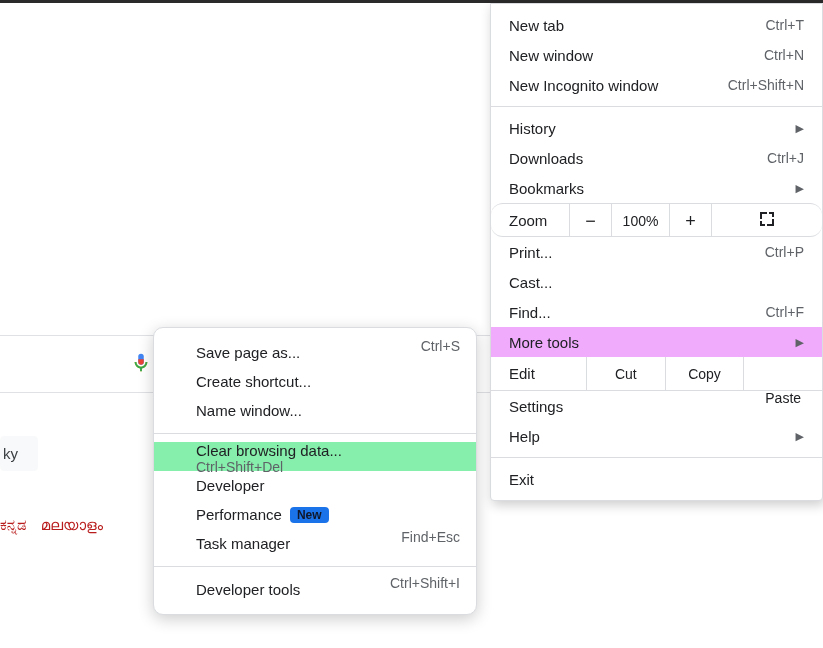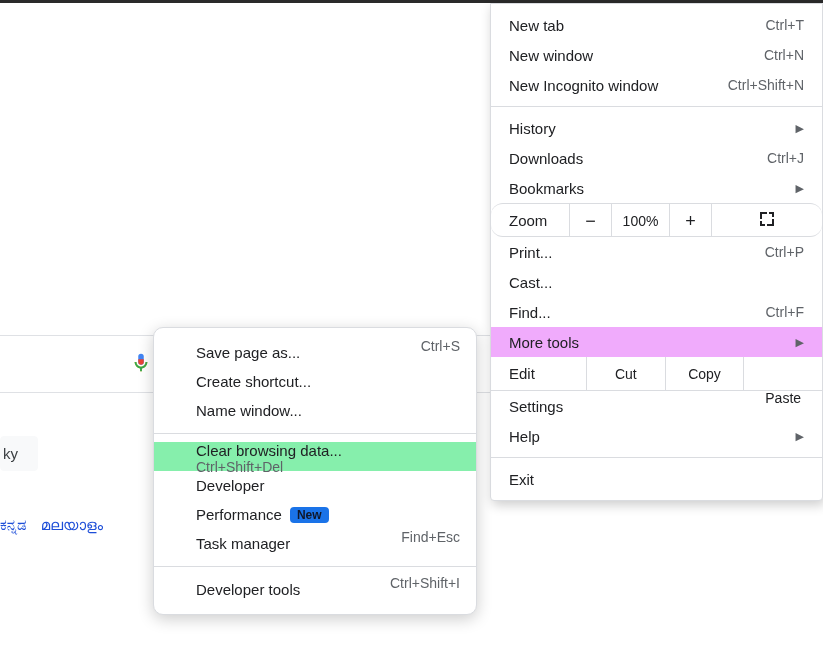--- a/index.html
+++ b/index.html
@@ -41,21 +41,21 @@
     font-size: 15px;
     color: #3c4043;
     text-align: left;
     white-space: nowrap;
     overflow: hidden;
   }
   .lang-row {
     position: absolute;
     left: 0; top: 516px;
     font-size: 15px;
-    color: #1d4ed8;
+    color: #b91c1c;
   }
   .lang-row span { margin-right: 10px; }
 
   
   .menu {
     position: absolute;
     top: 3px; left: 490px;
     width: 333px;
     background: #fff;
     border: 1px solid #dadce0;

